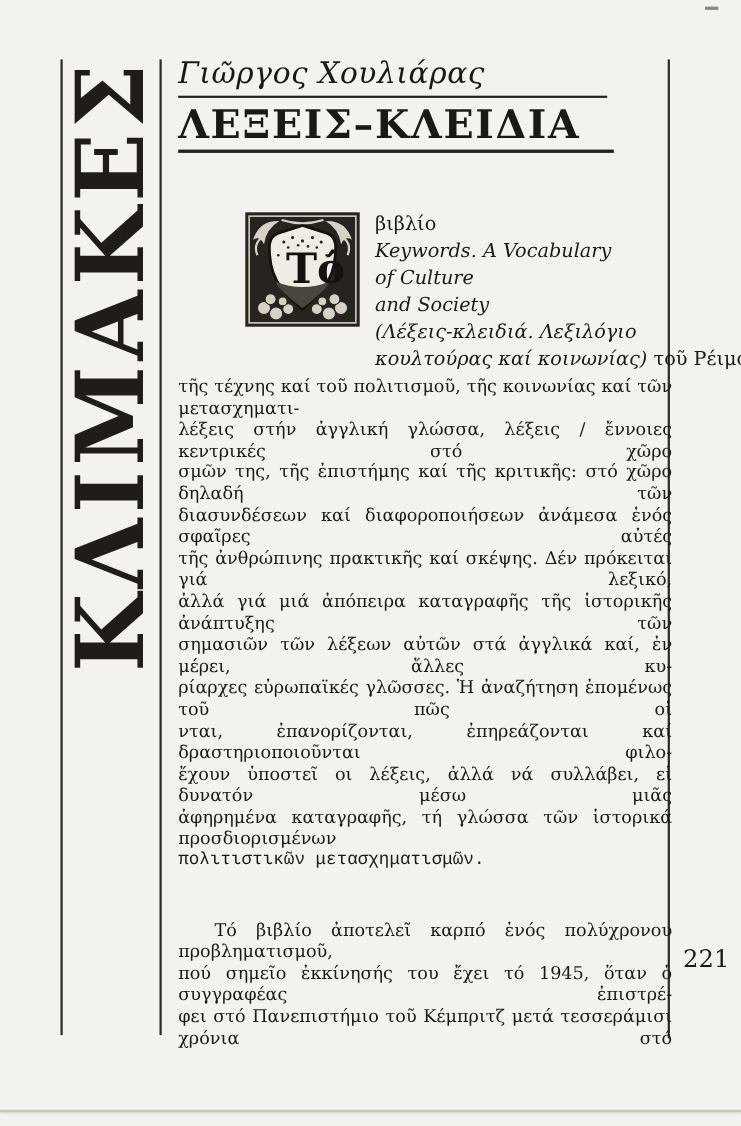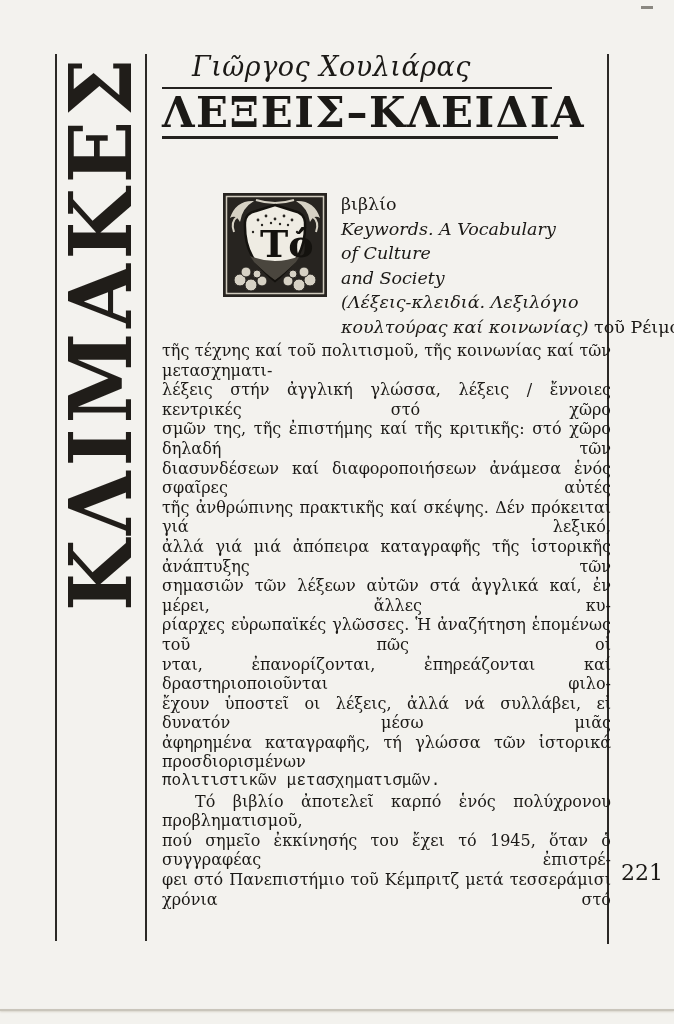--- a/index.html
+++ b/index.html
@@ -23,37 +23,37 @@
     position:absolute;left:58px;top:611px;width:553px;height:86px;
     transform:rotate(-90deg);transform-origin:0 0;
     display:flex;justify-content:space-between;align-items:center;
     font-weight:bold;font-size:82px;line-height:86px;
     letter-spacing:0;color:#201d19;
   }
   .spine span{display:block;transform:scaleY(1.04);}
 
   
   .content{position:absolute;left:162px;top:50px;width:449px;}
-  .author{font-style:italic;font-size:27px;line-height:34px;letter-spacing:.5px;margin-left:30px;}
+  .author{font-style:italic;font-size:27px;line-height:34px;letter-spacing:.5px;}
   .author-rule{margin-top:3px;width:390px;height:2px;background:#24221f;}
-  .title{margin-top:5px;font-size:42px;line-height:38px;font-weight:bold;letter-spacing:1.5px;}
+  .title{margin-top:5px;font-size:36px;line-height:38px;font-weight:bold;letter-spacing:1.5px;}
   .title-rule{margin-top:4px;width:396px;height:3px;background:#24221f;}
 
   
   .cite-row{margin-top:53px;display:flex;}
   .initial-fig{flex:none;margin-left:60px;width:106px;height:106px;}
   .cite-block{flex:1;margin-left:13px;font-size:17.5px;line-height:24.5px;}
   .cite-line{white-space:nowrap;}
   .cite-line.right{text-align:right;}
 
   
   .body{margin-top:2px;font-size:16px;line-height:19.6px;}
   .bline{text-align:justify;text-align-last:justify;white-space:normal;}
   .bline.last{text-align-last:left;font-family:Liberation Mono, monospace;}
-  .bline.indent{text-indent:33px;}
+  .bline.indent{text-indent:33px;margin-top:44px;}
 
   .pagenum{position:absolute;left:621px;top:860px;font-size:22px;line-height:26px;}
 </style>
 </head>
 <body>
 
 <div class="page">
 
   <div class="corner-mark"></div>
   <div class="rule rule-spine-left"></div>

